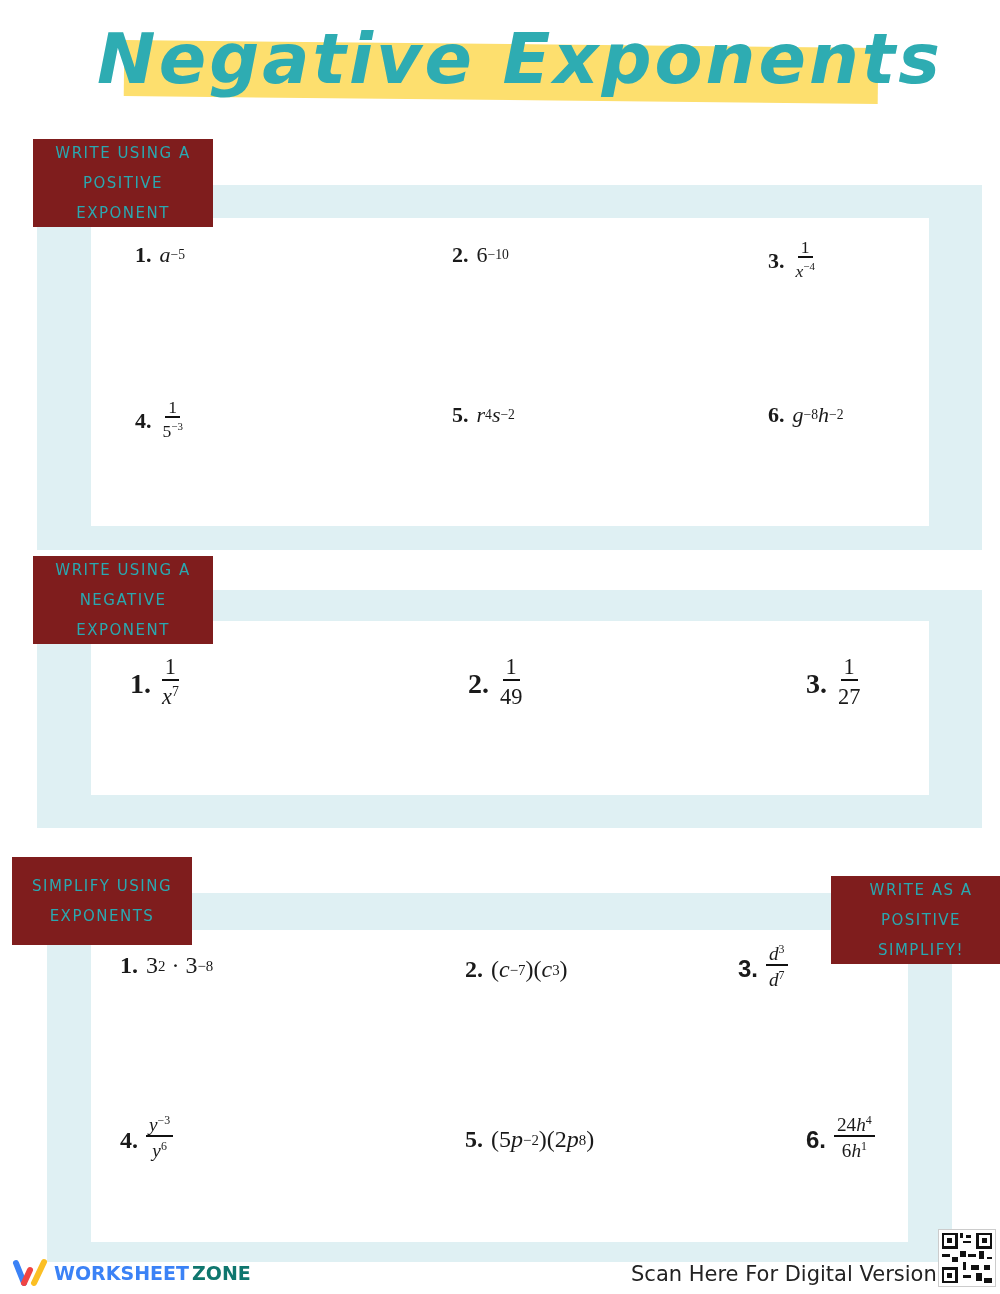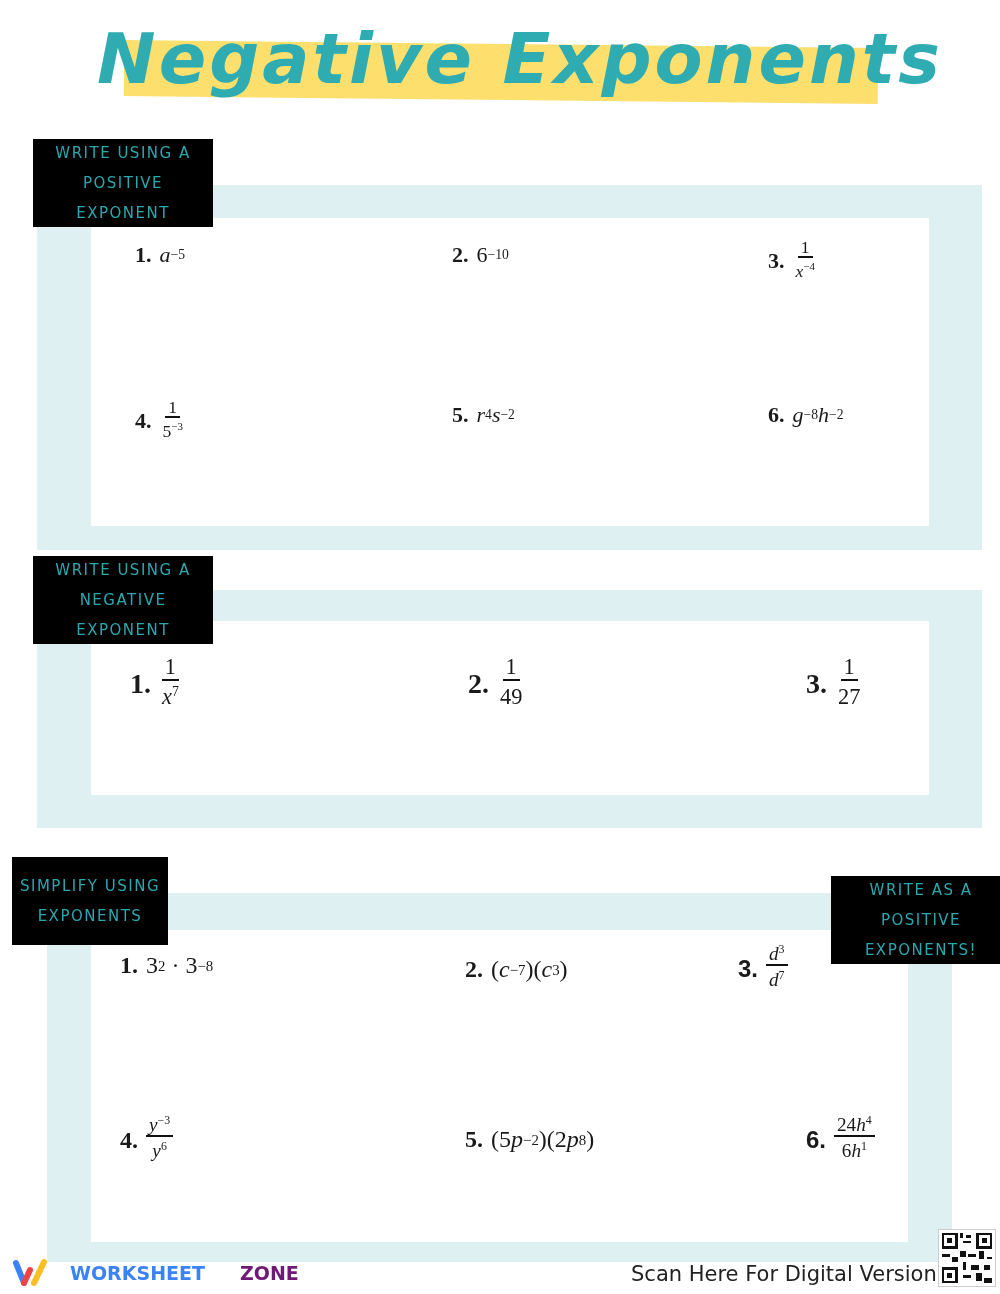--- a/index.html
+++ b/index.html
@@ -2,32 +2,32 @@
 <html><head>
 <meta charset="utf-8">
 <style>
   html, body { margin:0; padding:0; }
   body { width:1000px; height:1294px; position:relative; background:#ffffff; overflow:hidden; font-family:"Liberation Serif", serif; color:#1a1a1a; }
   .abs { position:absolute; }
   .title-band { left:124px; top:44px; width:754px; height:56px; background:#FDDF6E; transform:rotate(0.6deg); }
   .title { left:0; top:18px; width:1000px; text-align:center; font-family:"DejaVu Sans", sans-serif; font-style:italic; font-weight:bold; font-size:70px; letter-spacing:3px; color:#2EACB2;margin-left:20px; }
   .frame { background:#DFF0F3; }
   .inner { background:#ffffff; }
-  .tag { background:#000000; color:#2AA8B0; font-family:"DejaVu Sans", sans-serif; font-size:15px; letter-spacing:1.5px; text-align:center; line-height:30px; display:flex; flex-direction:column; justify-content:center; }
+  .tag { background:#7f1d1d; color:#2AA8B0; font-family:"DejaVu Sans", sans-serif; font-size:15px; letter-spacing:1.5px; text-align:center; line-height:30px; display:flex; flex-direction:column; justify-content:center; }
   .prob { font-family:"Liberation Serif", serif; font-size:22px; display:flex; align-items:center; white-space:nowrap; }
   .prob .num { font-weight:bold; margin-right:8px; }
   .prob.big { font-size:28px; }
   .prob i { font-style:italic; }
   sup { font-size:0.62em; vertical-align:0.6em; line-height:0; }
   .frac { display:inline-flex; flex-direction:column; align-items:center; font-size:0.8em; line-height:1.05; }
   .frac .n { border-bottom:2px solid #111; padding:0 3px; }
   .frac .d { padding:4px 3px; }
-  .footer-brand { left:12px; top:1258px; display:flex; align-items:center; font-family:"DejaVu Sans", sans-serif; font-weight:bold; font-size:19px;gap:16px; }
+  .footer-brand { left:12px; top:1258px; display:flex; align-items:center; font-family:"DejaVu Sans", sans-serif; font-weight:bold; font-size:19px; }
   .brand-a { color:#3B82F6; }
-  .brand-b { color:#701a75; margin-left:19px; }
+  .brand-b { color:#0f766e; margin-left:3px; }
   .scan { left:590px; top:1262px; font-family:"DejaVu Sans", sans-serif; font-size:21px; color:#222;margin-left:41px; }
   .qr { left:938px; top:1229px; width:56px; height:56px; background:#fff; border:1px solid #ccc; }
 </style>
 </head>
 <body>
 
 <div class="abs title-band"></div>
 <div class="abs title">Negative Exponents</div>
 
 <div class="abs frame" style="left:37px;top:185px;width:945px;height:365px;"></div>
@@ -102,28 +102,28 @@
 <div class="abs prob big" style="left:806px;top:655px;">
   <span class="num">3.</span>
   <span class="frac">
     <span class="n">1</span>
     <span class="d">27</span>
   </span>
 </div>
 
 <div class="abs frame" style="left:47px;top:893px;width:905px;height:369px;"></div>
 <div class="abs inner" style="left:91px;top:930px;width:817px;height:312px;"></div>
-<div class="abs tag" style="left:12px;top:857px;width:156px;height:88px;">
+<div class="abs tag" style="left:12px;top:857px;width:180px;height:88px;">
   <span>SIMPLIFY USING</span>
   <span>EXPONENTS</span>
 </div>
 <div class="abs tag" style="left:831px;top:876px;width:180px;height:88px;align-items:center;">
   <span>WRITE AS A</span>
   <span>POSITIVE</span>
-  <span>EXPONENTS!</span>
+  <span>SIMPLIFY!</span>
 </div>
 
 <div class="abs prob big" style="left:120px;top:952px;font-size:24px;">
   <span class="num">1.</span>
   <span>3</span>
     <sup>2</sup>
     <span style="white-space:pre"> · </span>
     <span>3</span>
     <sup>−8</sup>
 </div>

